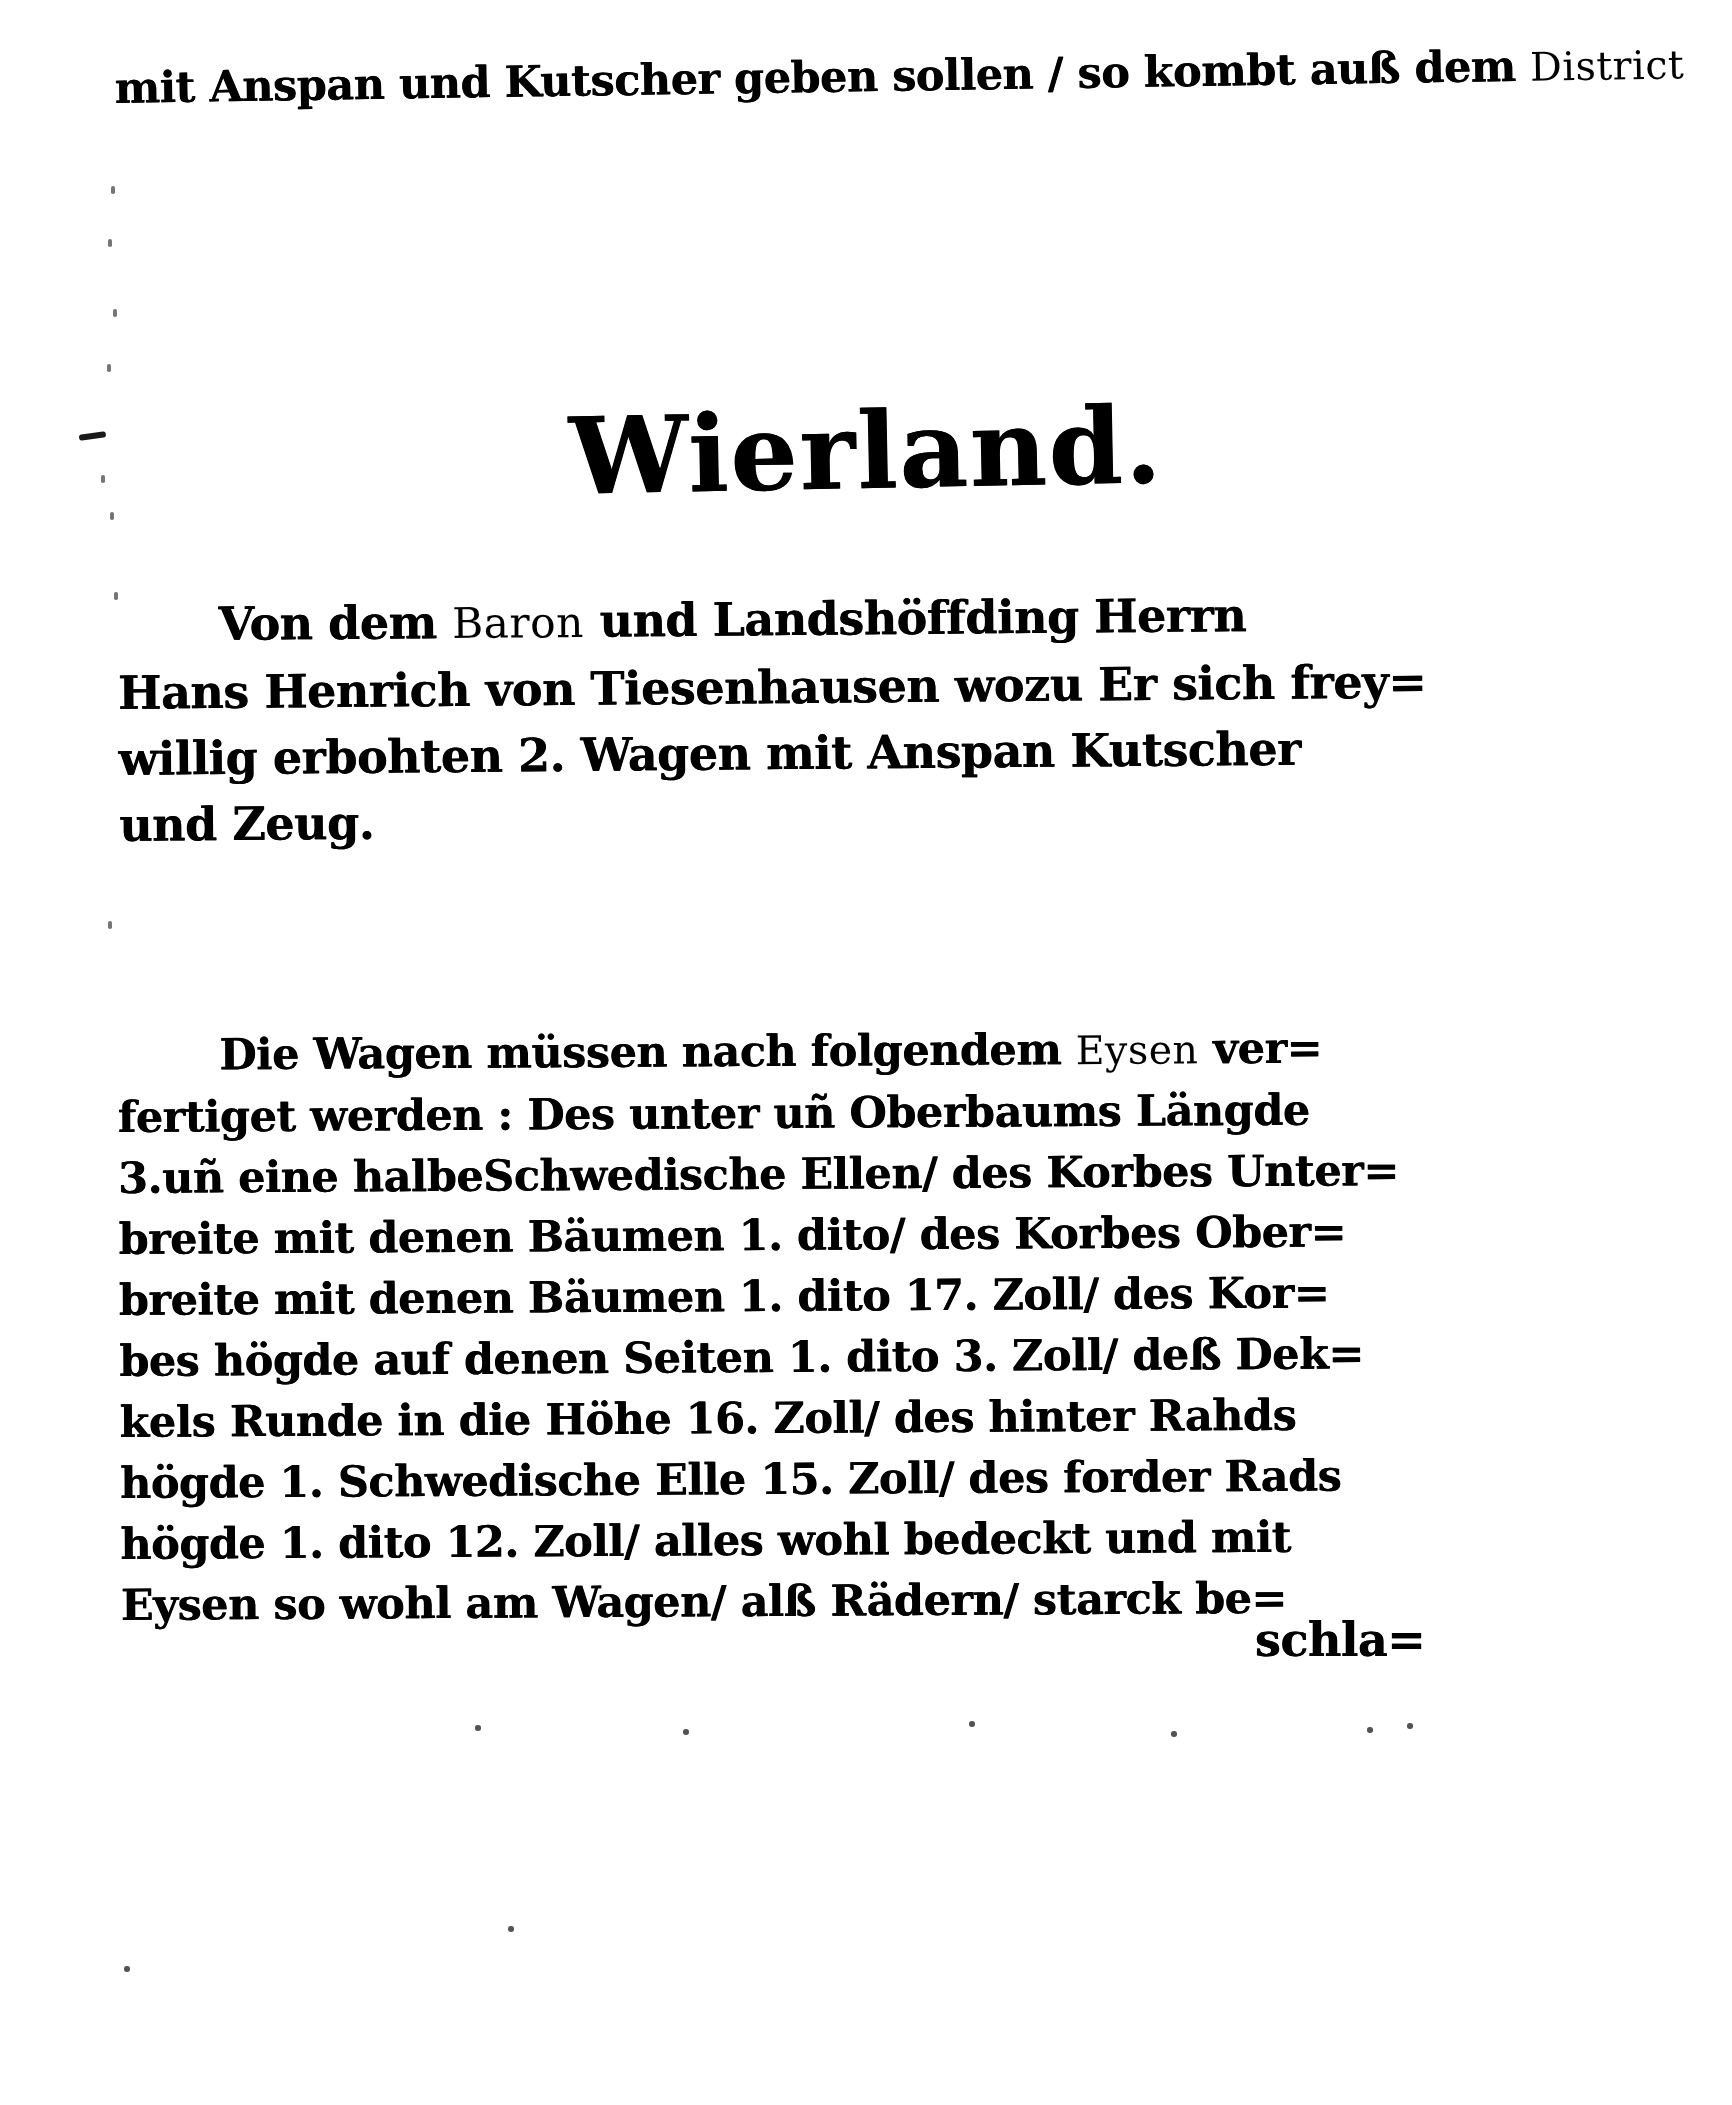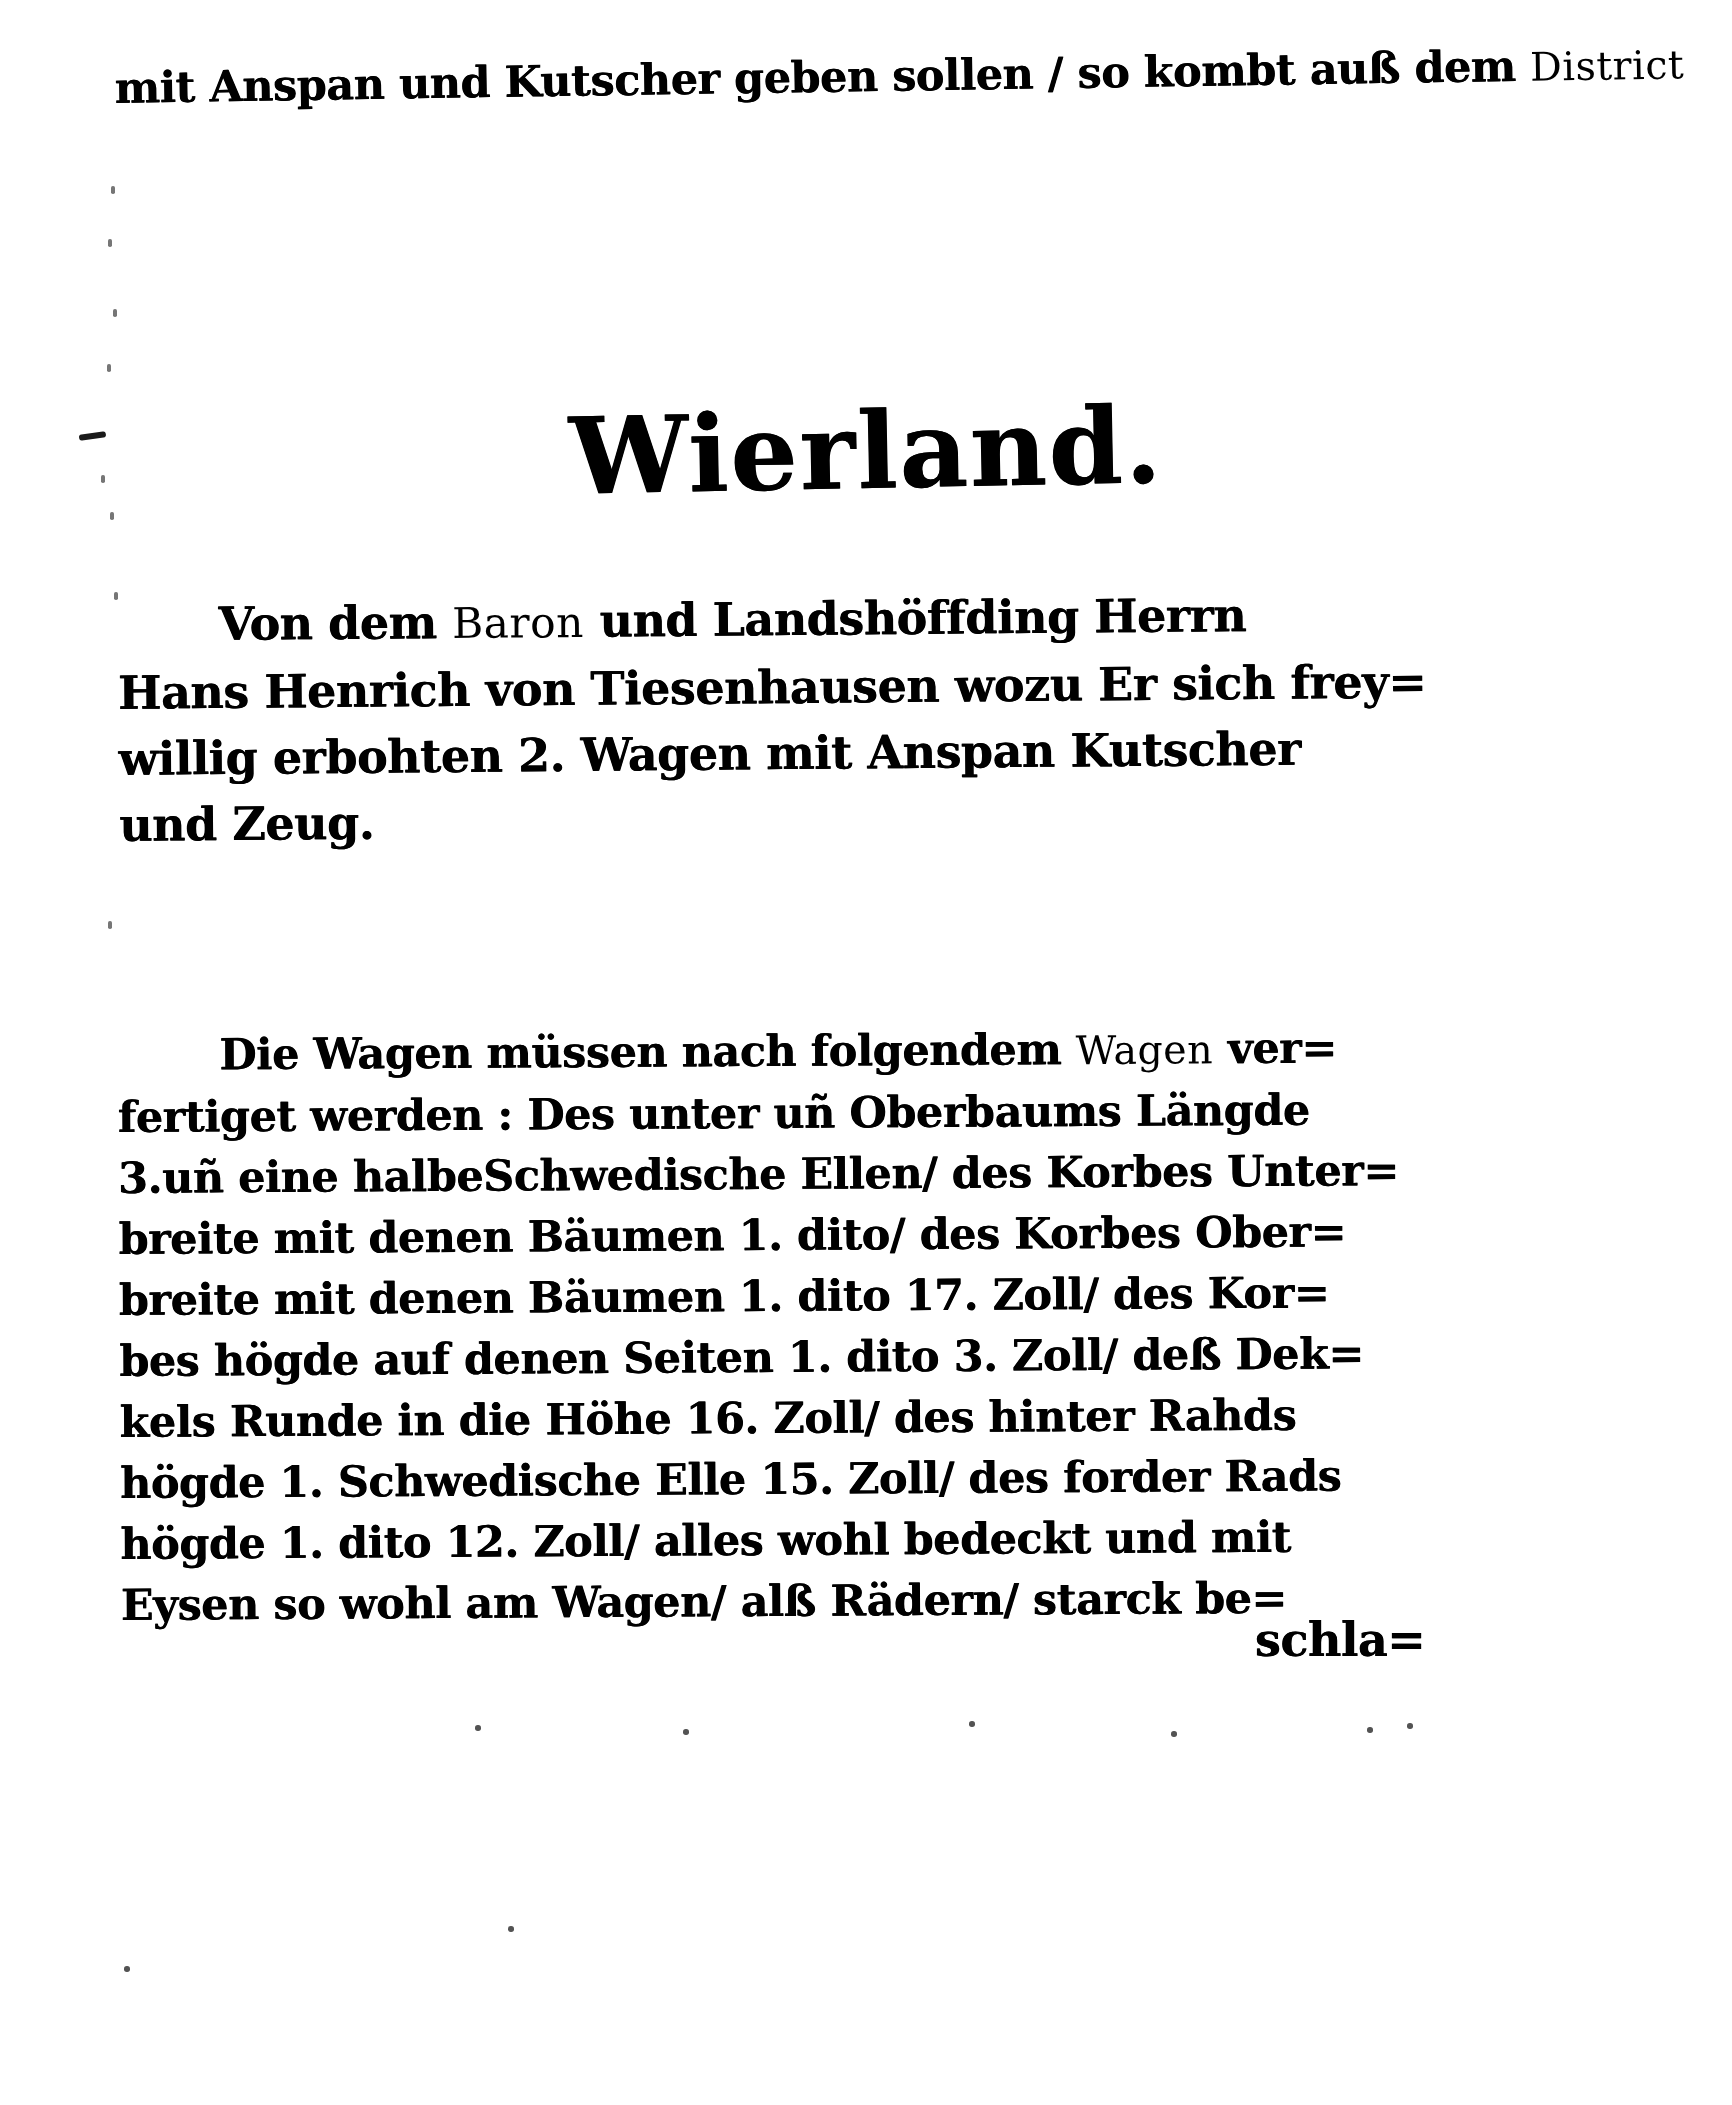--- a/index.html
+++ b/index.html
@@ -113,21 +113,21 @@
 <div class="page-title fraktur">Wierland.</div>
 
 <div class="para offer-para fraktur">
   <span class="line indent"><span>Von dem </span><span class="antiqua">Baron</span><span> und Landshöffding Herrn</span></span>
   <span class="line">Hans Henrich von Tiesenhausen wozu Er sich frey=</span>
   <span class="line">willig erbohten 2. Wagen mit Anspan Kutscher</span>
   <span class="line">und Zeug.</span>
 </div>
 
 <div class="para spec-para fraktur">
-  <span class="line indent"><span>Die Wagen müssen nach folgendem </span><span class="antiqua">Wagen</span><span> ver=</span></span>
+  <span class="line indent"><span>Die Wagen müssen nach folgendem </span><span class="antiqua">Eysen</span><span> ver=</span></span>
   <span class="line">fertiget werden : Des unter uñ Oberbaums Längde</span>
   <span class="line">3.uñ eine halbeSchwedische Ellen/ des Korbes Unter=</span>
   <span class="line">breite mit denen Bäumen 1. dito/ des Korbes Ober=</span>
   <span class="line">breite mit denen Bäumen 1. dito 17. Zoll/ des Kor=</span>
   <span class="line">bes högde auf denen Seiten 1. dito 3. Zoll/ deß Dek=</span>
   <span class="line">kels Runde in die Höhe 16. Zoll/ des hinter Rahds</span>
   <span class="line">högde 1. Schwedische Elle 15. Zoll/ des forder Rads</span>
   <span class="line">högde 1. dito 12. Zoll/ alles wohl bedeckt und mit</span>
   <span class="line">Eysen so wohl am Wagen/ alß Rädern/ starck be=</span>
 </div>

